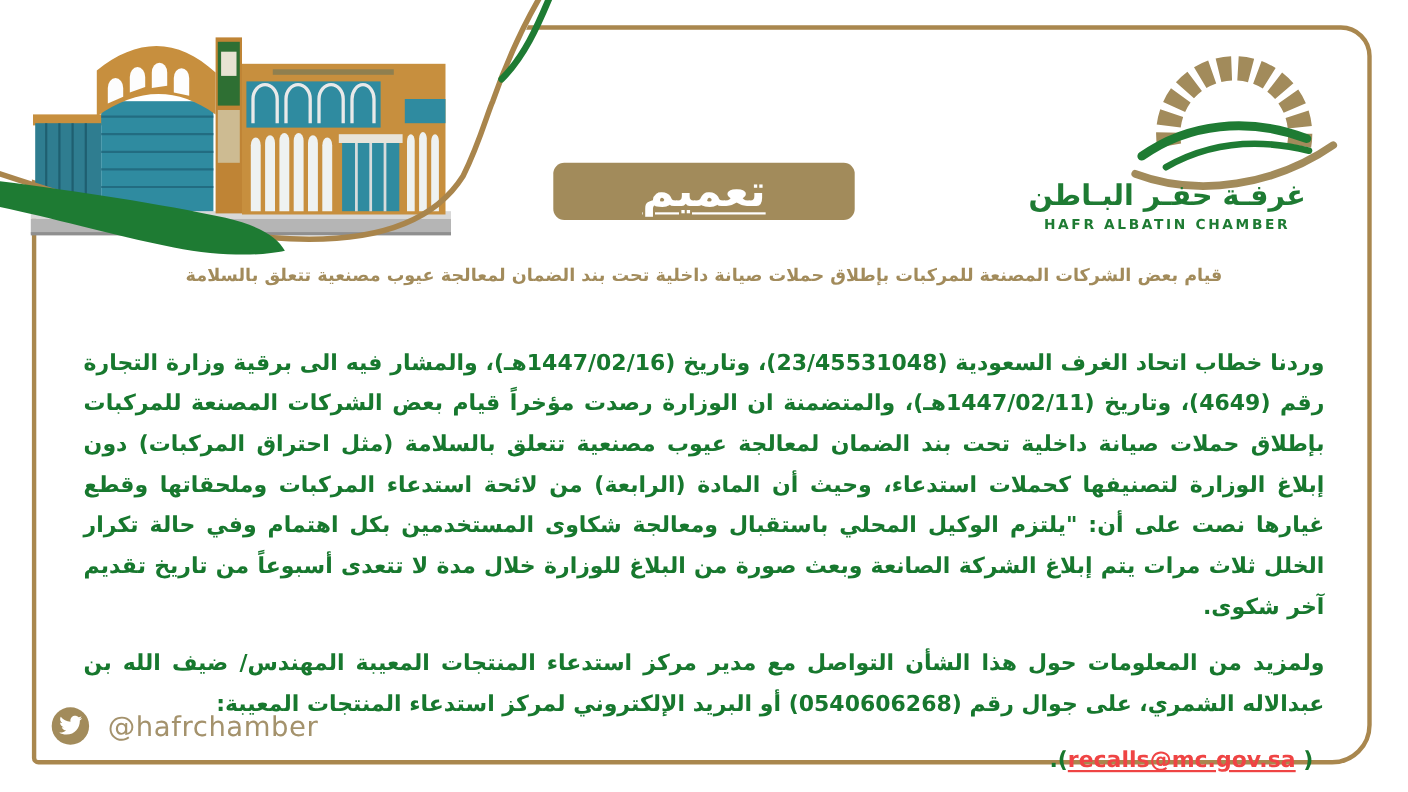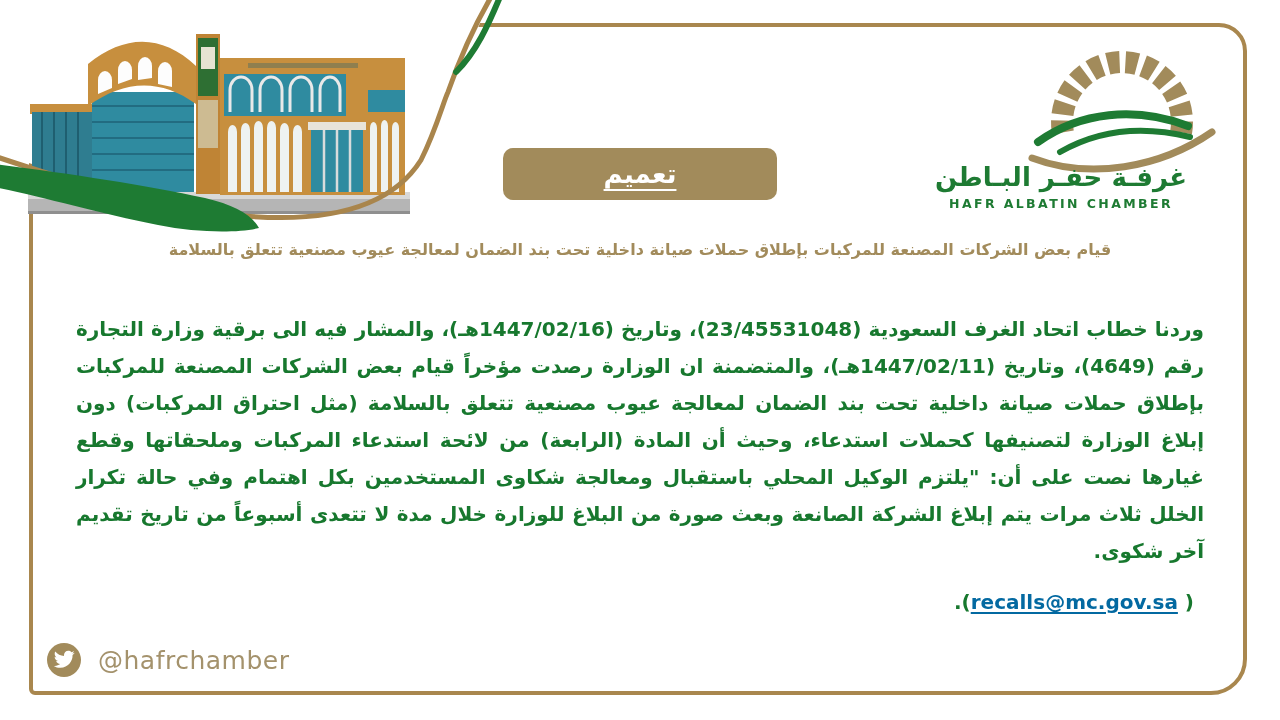--- a/index.html
+++ b/index.html
@@ -12,39 +12,39 @@
     border:4px solid #a9874e;border-radius:28px 28px 36px 6px;
     box-sizing:border-box;z-index:1;
   }
   .header-graphic{position:absolute;left:0;top:0;z-index:2;}
   .banner{
     position:absolute;left:503px;top:148px;width:274px;height:52px;
     background:#a28b5b;border-radius:10px;display:flex;align-items:center;justify-content:center;
     z-index:3;
   }
   .banner span{
-    color:#ffffff;font-size:26px;font-weight:bold;
+    color:#ffffff;font-size:40px;font-weight:bold;
     text-decoration:underline;text-underline-offset:6px;text-decoration-thickness:2px;
   }
   .logo-svg{position:absolute;left:920px;top:34px;z-index:3;}
   .headline{
     position:absolute;left:60px;top:240px;width:1160px;z-index:3;
     direction:rtl;text-align:center;white-space:nowrap;
     color:#a28b5b;font-size:16px;font-weight:bold;
   }
   .body-text{
     position:absolute;left:62px;top:297px;width:1156px;z-index:3;
     direction:rtl;text-align:justify;
     color:#17782e;font-size:20px;font-weight:bold;line-height:37px;
   }
   .body-text p{margin:14px;}
   .email-line{
     direction:ltr;text-align:right;padding-right:24px;color:#17782e;
   }
-  .email-line a{color:#0369a1;font-weight:bold;text-decoration:underline;text-underline-offset:3px;}
+  .email-line a{color:#ef4444;font-weight:bold;text-decoration:underline;text-underline-offset:3px;}
   .footer{
     position:absolute;left:46px;top:642px;z-index:3;
     display:flex;align-items:center;gap:16px;
   }
   .footer .handle{color:#a4926c;font-size:25px;letter-spacing:0.5px;}
 </style>
 </head>
 <body>
 
 <div>
@@ -127,20 +127,21 @@
       <path d="M140,118 C180,95 225,92 270,103" stroke="#1e7b33" stroke-width="6"></path>
     </g>
     <text x="141" y="152" text-anchor="middle" font-size="26" font-weight="bold" fill="#1e7b33">غرفـة حفـر البـاطن</text>
     <text x="141" y="174" text-anchor="middle" font-size="12.5" font-weight="bold" letter-spacing="2.4" fill="#1e7b33">HAFR ALBATIN CHAMBER</text>
   </svg>
 
   <div class="headline">قيام بعض الشركات المصنعة للمركبات بإطلاق حملات صيانة داخلية تحت بند الضمان لمعالجة عيوب مصنعية تتعلق بالسلامة</div>
 
   <div class="body-text">
     <p>وردنا خطاب اتحاد الغرف السعودية (23/45531048)، وتاريخ (1447/02/16هـ)، والمشار فيه الى برقية وزارة التجارة رقم (4649)، وتاريخ (1447/02/11هـ)، والمتضمنة ان الوزارة رصدت مؤخراً قيام بعض الشركات المصنعة للمركبات بإطلاق حملات صيانة داخلية تحت بند الضمان لمعالجة عيوب مصنعية تتعلق بالسلامة (مثل احتراق المركبات) دون إبلاغ الوزارة لتصنيفها كحملات استدعاء، وحيث أن المادة (الرابعة) من لائحة استدعاء المركبات وملحقاتها وقطع غيارها نصت على أن: "يلتزم الوكيل المحلي باستقبال ومعالجة شكاوى المستخدمين بكل اهتمام وفي حالة تكرار الخلل ثلاث مرات يتم إبلاغ الشركة الصانعة وبعث صورة من البلاغ للوزارة خلال مدة لا تتعدى أسبوعاً من تاريخ تقديم آخر شكوى.</p>
+    <p>ولمزيد من المعلومات حول هذا الشأن التواصل مع مدير مركز استدعاء المنتجات المعيبة المهندس/ ضيف الله بن عبدالاله الشمري، على جوال رقم (0540606268) أو البريد الإلكتروني لمركز استدعاء المنتجات المعيبة:</p>
     <div class="email-line"><span>.(</span><a href="#">recalls@mc.gov.sa</a><span> )</span></div>
   </div>
 
   <div class="footer">
     <svg width="36" height="36" viewBox="0 0 36 36">
       <circle cx="18" cy="18" r="17" fill="#a28b5b"></circle>
       <g transform="translate(6.5,8) scale(0.95)">
         <path fill="#ffffff" d="M23.4,2.9c-0.8,0.37-1.7,0.6-2.6,0.75 c0.94-0.56,1.64-1.45,1.98-2.5 c-0.88,0.52-1.85,0.9-2.88,1.1 C19.07,1.37,17.9,0.82,16.6,0.82 c-2.5,0-4.52,2.03-4.52,4.53 c0,0.36,0.04,0.7,0.12,1.04 C8.45,6.2,5.12,4.4,2.9,1.66 C2.5,2.33,2.28,3.1,2.28,3.94 c0,1.57,0.8,2.95,2.01,3.76 C3.55,7.68,2.85,7.47,2.24,7.13 v0.06 c0,2.19,1.56,4.02,3.63,4.43 c-0.66,0.18-1.36,0.2-2.04,0.08 c0.57,1.8,2.25,3.1,4.23,3.14 c-1.55,1.21-3.5,1.94-5.62,1.94 c-0.37,0-0.73-0.02-1.08-0.06 c2,1.28,4.37,2.03,6.92,2.03 c8.3,0,12.85-6.88,12.85-12.85 c0-0.2,0-0.39-0.01-0.58 C21.97,4.66,22.77,3.85,23.4,2.9z"></path>
       </g>
     </svg>

